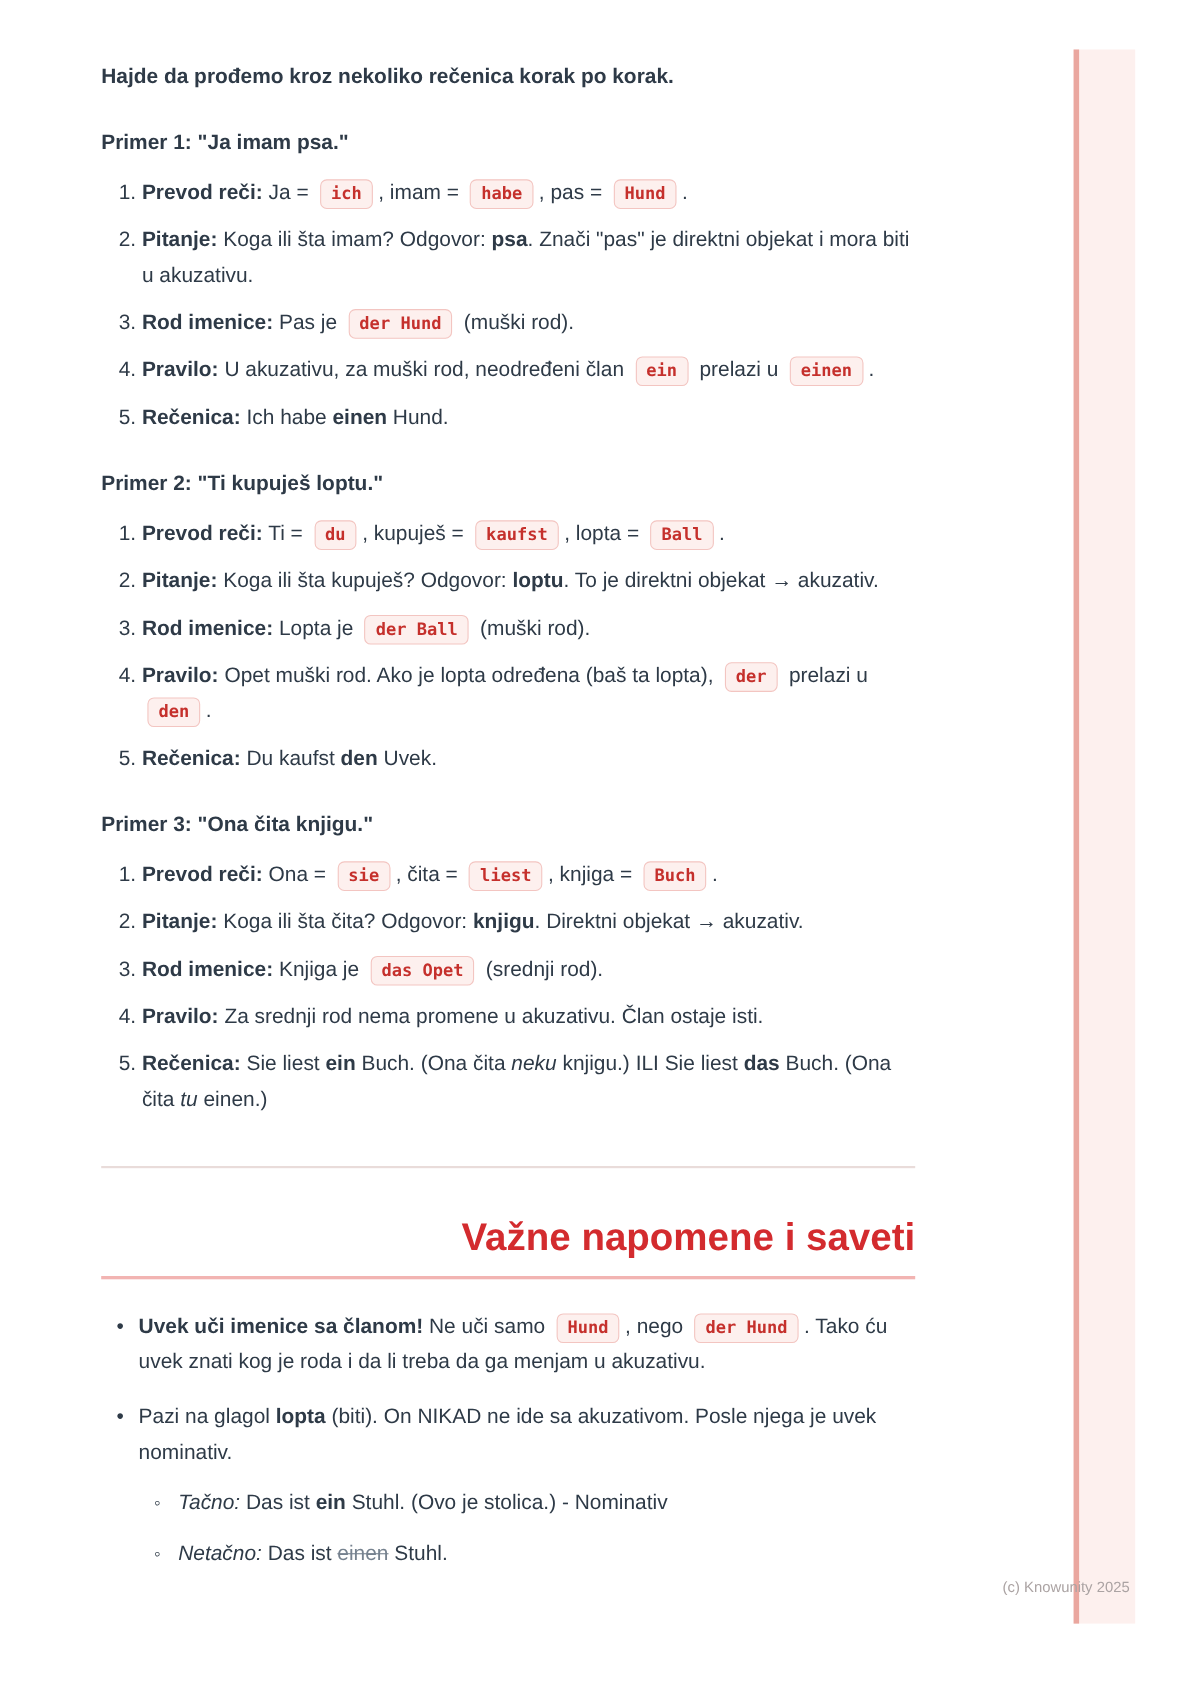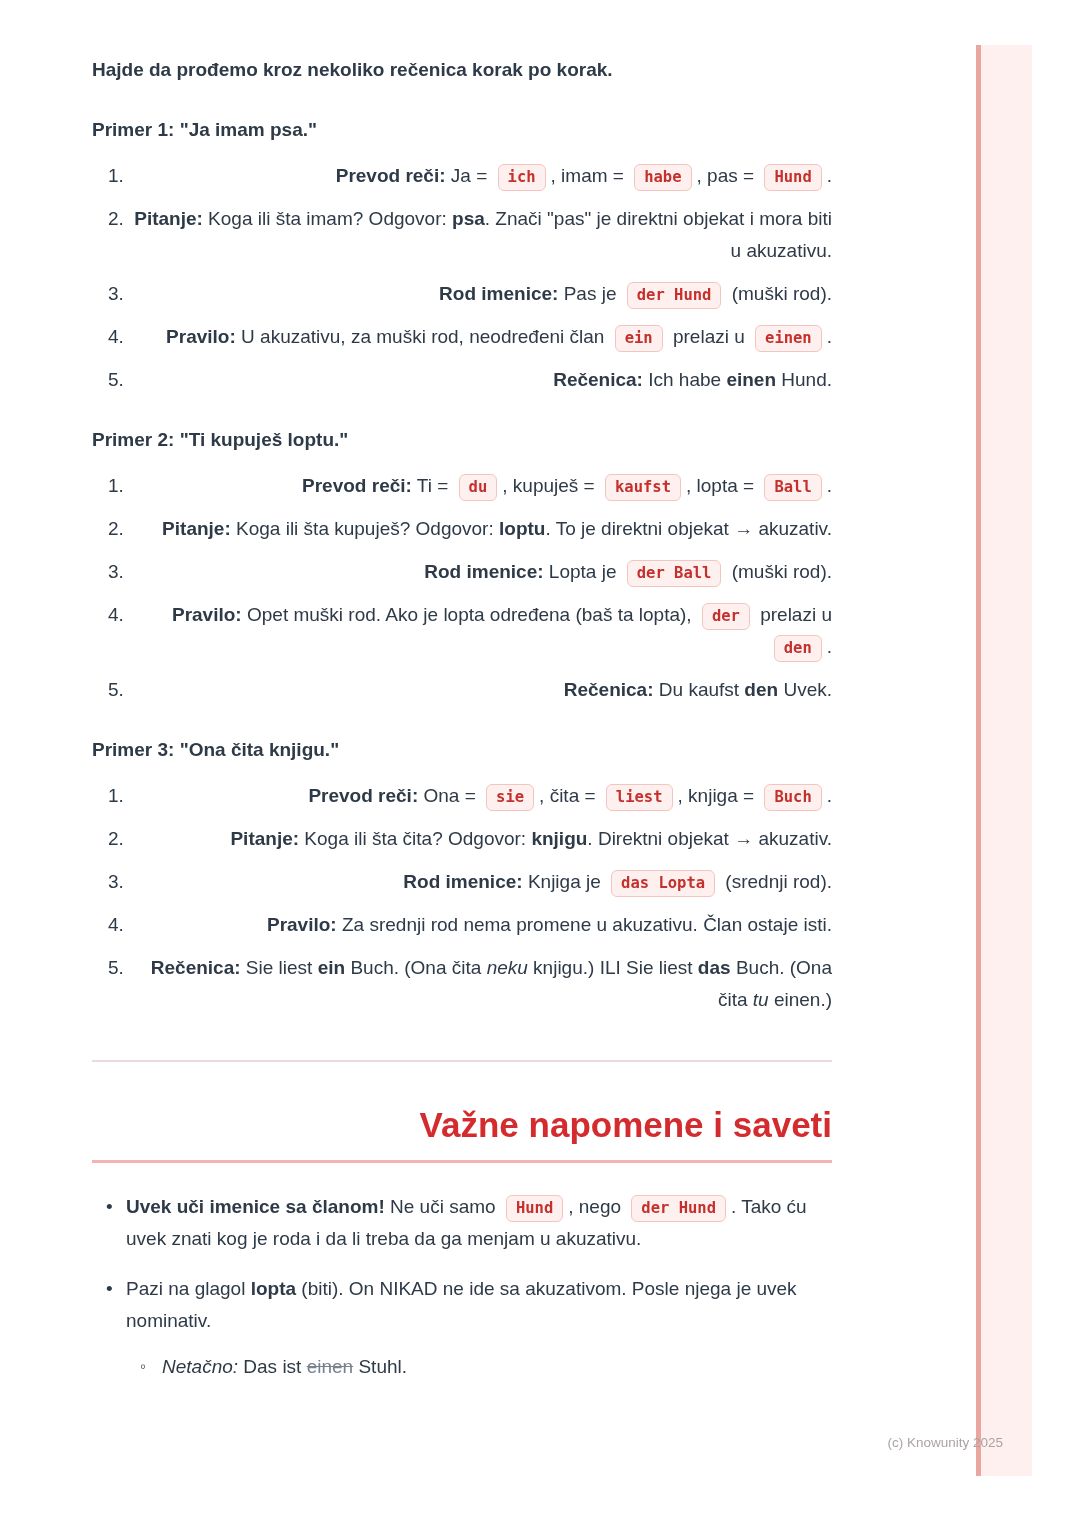--- a/index.html
+++ b/index.html
@@ -22,21 +22,21 @@
     color:var(--text-color);
     overflow:hidden;
   }
   .content{
     position:absolute;left:92px;top:54px;width:740px;
     font-size:19px;line-height:32px;
   }
   p.intro{margin:0 0 26px 0;font-weight:bold;}
   h3.example-title{font-size:19px;line-height:32px;font-weight:bold;margin:28px 0 14px 0;}
   ol.steps{margin:0 0 26px 0;padding:0 0 0 32px;}
-  ol.steps > li{margin:0 0 11px 5px;text-align:right;}
+  ol.steps > li{margin:0 0 11px 5px;}
   ol.steps > li::marker{color:var(--text-color);}
   .kbd{
     display:inline-block;
     background:var(--code-bg);
     border:1.5px solid var(--code-border);
     border-radius:6px;
     padding:1px 9px 2px 9px;
     margin:0 5px;
     font-family:"DejaVu Sans Mono", monospace;
     font-weight:bold;
@@ -63,21 +63,21 @@
   ul.subnotes > li::before{content:"◦";position:absolute;left:-22px;top:0;font-size:17px;}
   em.seg{font-style:italic;}
   .strike{text-decoration:line-through;color:var(--muted-gray);}
   .side-strip{
     position:absolute;left:976px;top:45px;width:51px;height:1431px;
     background:var(--strip-bg);
     border-left:5px solid var(--strip-border);
     z-index:1;
   }
   .copyright{
-    position:absolute;right:77px;top:1434px;
+    position:absolute;right:53px;top:1434px;
     font-size:13.5px;line-height:18px;color:var(--footer-gray);
     z-index:2;white-space:nowrap;text-align:right;
   }
 </style>
 </head>
 <body>
 
 <main class="content">
   <p class="intro">Hajde da prođemo kroz nekoliko rečenica korak po korak.</p>
   <div id="examples">
@@ -94,29 +94,30 @@
         <li><strong>Prevod reči:</strong><span> Ti = </span><span class="kbd">du</span><span>, kupuješ = </span><span class="kbd">kaufst</span><span>, lopta = </span><span class="kbd">Ball</span><span>.</span></li>
         <li><strong>Pitanje:</strong><span> Koga ili šta kupuješ? Odgovor: </span><strong>loptu</strong><span>. To je direktni objekat → akuzativ.</span></li>
         <li><strong>Rod imenice:</strong><span> Lopta je </span><span class="kbd">der Ball</span><span> (muški rod).</span></li>
         <li><strong>Pravilo:</strong><span> Opet muški rod. Ako je lopta određena (baš ta lopta), </span><span class="kbd">der</span><span> prelazi u </span><span class="kbd">den</span><span>.</span></li>
         <li><strong>Rečenica:</strong><span> Du kaufst </span><strong>den</strong><span> Uvek.</span></li>
       </ol>
       <h3 class="example-title">Primer 3: "Ona čita knjigu."</h3>
       <ol class="steps">
         <li><strong>Prevod reči:</strong><span> Ona = </span><span class="kbd">sie</span><span>, čita = </span><span class="kbd">liest</span><span>, knjiga = </span><span class="kbd">Buch</span><span>.</span></li>
         <li><strong>Pitanje:</strong><span> Koga ili šta čita? Odgovor: </span><strong>knjigu</strong><span>. Direktni objekat → akuzativ.</span></li>
-        <li><strong>Rod imenice:</strong><span> Knjiga je </span><span class="kbd">das Lopta</span><span> (srednji rod).</span></li>
+        <li><strong>Rod imenice:</strong><span> Knjiga je </span><span class="kbd">das Opet</span><span> (srednji rod).</span></li>
         <li><strong>Pravilo:</strong><span> Za srednji rod nema promene u akuzativu. Član ostaje isti.</span></li>
         <li><strong>Rečenica:</strong><span> Sie liest </span><strong>ein</strong><span> Buch. (Ona čita </span><em class="seg">neku</em><span> knjigu.) ILI Sie liest </span><strong>das</strong><span> Buch. (Ona čita </span><em class="seg">tu</em><span> einen.)</span></li>
       </ol>
     </div>
   <hr class="divider">
   <h1 class="notes-heading">Važne napomene i saveti</h1>
   <ul class="notes" id="notes-list">
       <li><strong>Uvek uči imenice sa članom!</strong><span> Ne uči samo </span><span class="kbd">Hund</span><span>, nego </span><span class="kbd">der Hund</span><span>. Tako ću uvek znati kog je roda i da li treba da ga menjam u akuzativu.</span></li>
       <li><span>Pazi na glagol </span><strong>lopta</strong><span> (biti). On NIKAD ne ide sa akuzativom. Posle njega je uvek nominativ.</span><ul class="subnotes">
+          <li><em class="seg">Tačno:</em><span> Das ist </span><strong>ein</strong><span> Stuhl. (Ovo je stolica.) - Nominativ</span></li>
           <li><em class="seg">Netačno:</em><span> Das ist </span><span class="strike">einen</span><span> Stuhl.</span></li>
         </ul></li>
     </ul>
 </main>
 
 <aside class="side-strip"></aside>
 <div class="copyright">(c) Knowunity 2025</div>
 
 </body></html>

